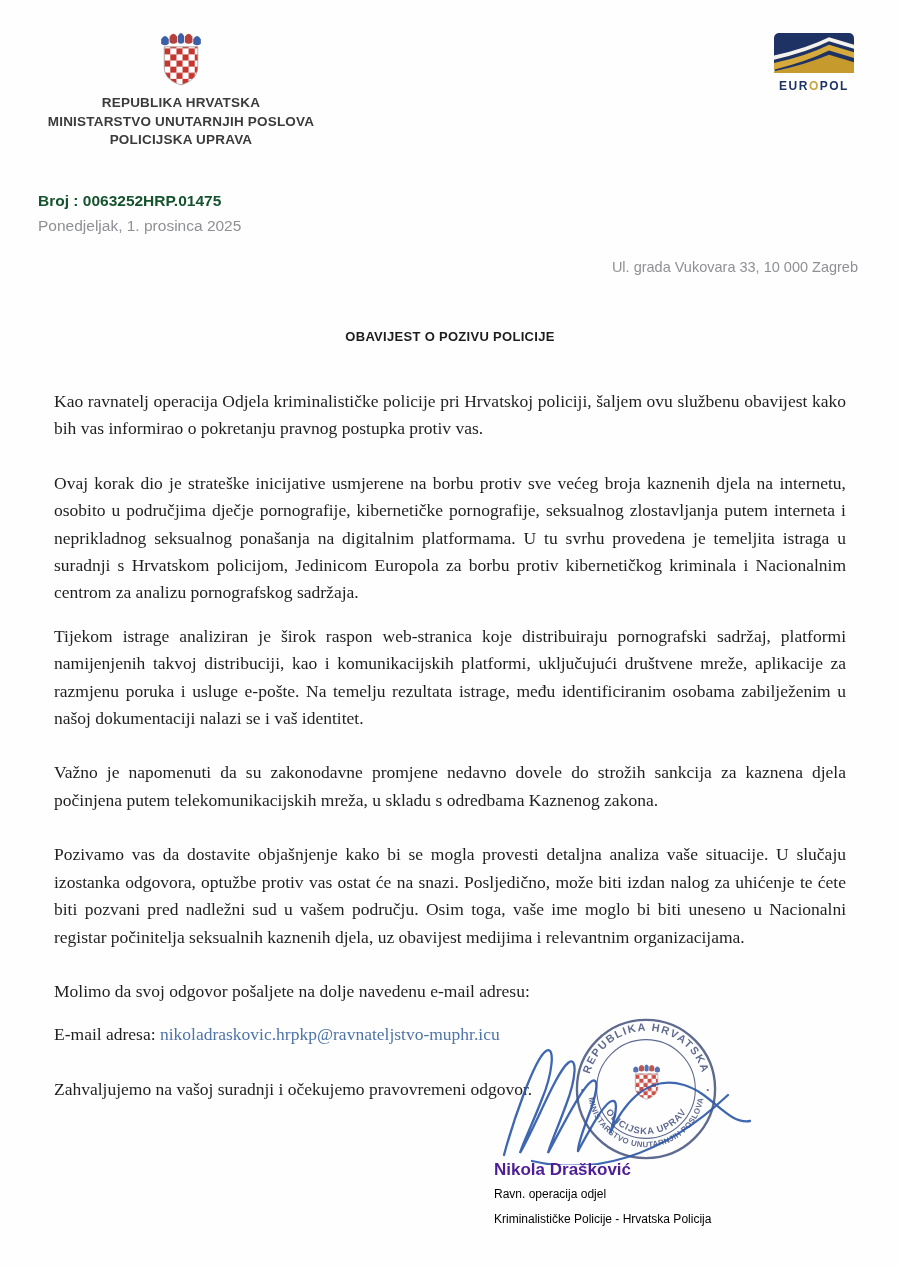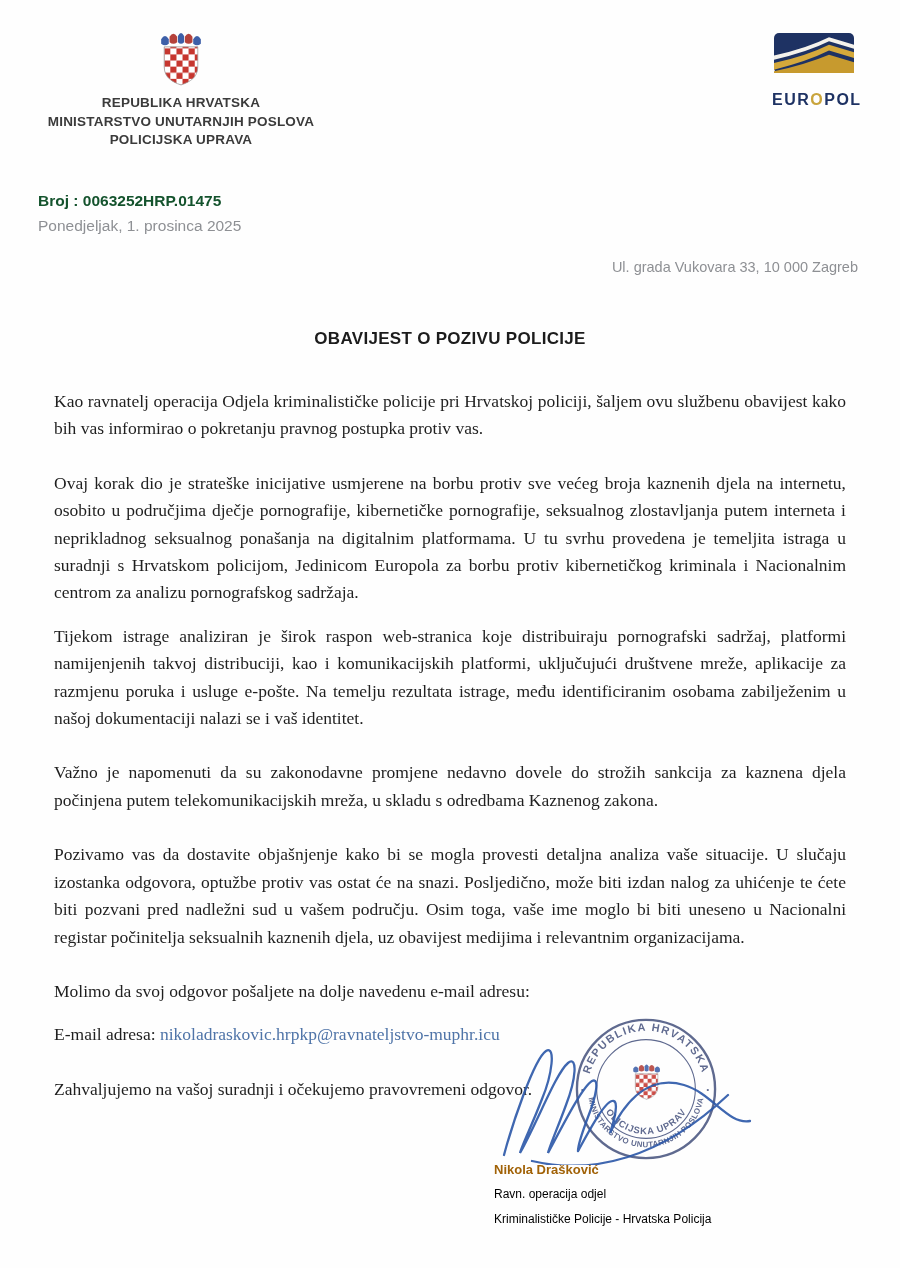--- a/index.html
+++ b/index.html
@@ -11,54 +11,54 @@
   
   .hdr-left{position:absolute;left:28px;top:30px;width:306px;text-align:center;}
   .coa{display:block;margin:0 auto 6px auto;}
   .hdr-org{
     font-family:"Liberation Sans","DejaVu Sans",sans-serif;
     font-weight:bold;font-size:13.5px;line-height:18.5px;color:#3b3b3b;letter-spacing:.2px;
   }
   .europol{position:absolute;right:44px;top:33px;width:84px;text-align:center;}
   .europol-word{
     font-family:"Liberation Sans","DejaVu Sans",sans-serif;font-weight:bold;
-    font-size:16px;letter-spacing:1.5px;color:#1e3263;margin-top:14px;
+    font-size:12px;letter-spacing:1.5px;color:#1e3263;margin-top:2px;
   }
   .europol-word .globe{color:#c9a43c;}
   
   .meta{position:absolute;left:38px;top:192px;font-family:"Liberation Sans","DejaVu Sans",sans-serif;}
   .ref{color:#14532d;font-size:15.5px;font-weight:600;}
   .date{color:#8e9094;font-size:15.5px;margin-top:7px;}
   .addr{
     position:absolute;right:42px;top:259px;color:#8e9094;font-size:14.5px;
     font-family:"Liberation Sans","DejaVu Sans",sans-serif;
   }
   
   .title{
     position:absolute;left:0;right:0;top:329px;text-align:center;
     font-family:"Liberation Sans","DejaVu Sans",sans-serif;
-    font-weight:bold;font-size:17px;color:#1c1c1c;letter-spacing:.3px;
+    font-weight:bold;font-size:13px;color:#1c1c1c;letter-spacing:.3px;
   }
   
   .body{
     position:absolute;left:38px;right:38px;top:372px;
     font-size:17.5px;line-height:27.4px;text-align:justify;color:#1f1f1f;
   }
   .body p{margin:16px;}
   .gap{margin-top:27px !important;}
   .email-link{color:#4f74a8;text-decoration:none;}
   
   .sig{position:absolute;left:492px;top:1015px;width:360px;height:240px;}
   .stamp{position:absolute;left:80px;top:0;opacity:.88;}
   .autograph{position:absolute;left:0;top:18px;opacity:.9;}
   .sig-text{
     position:absolute;left:2px;top:142px;
     font-family:"Liberation Sans","DejaVu Sans",sans-serif;
   }
-  .sig-name{font-weight:bold;font-size:13px;color:#a16207;line-height:25px;}
+  .sig-name{font-weight:bold;font-size:17px;color:#4c1d95;line-height:25px;}
   .sig-role{font-size:12px;color:#000000;line-height:25px;}
 </style>
 </head>
 <body>
 
 <div class="page">
 
   <div class="hdr-left">
     <svg class="coa" width="46" height="58" viewBox="0 0 60 76">
       <defs>

